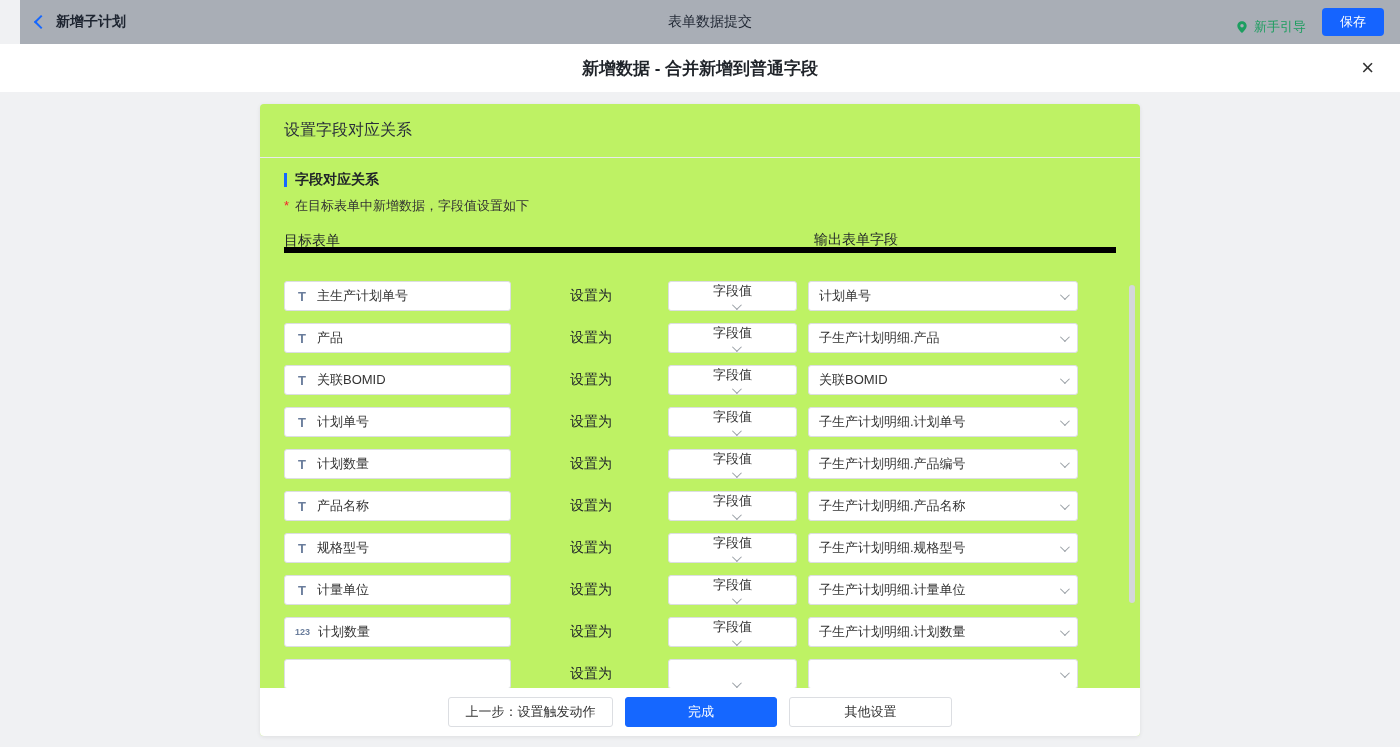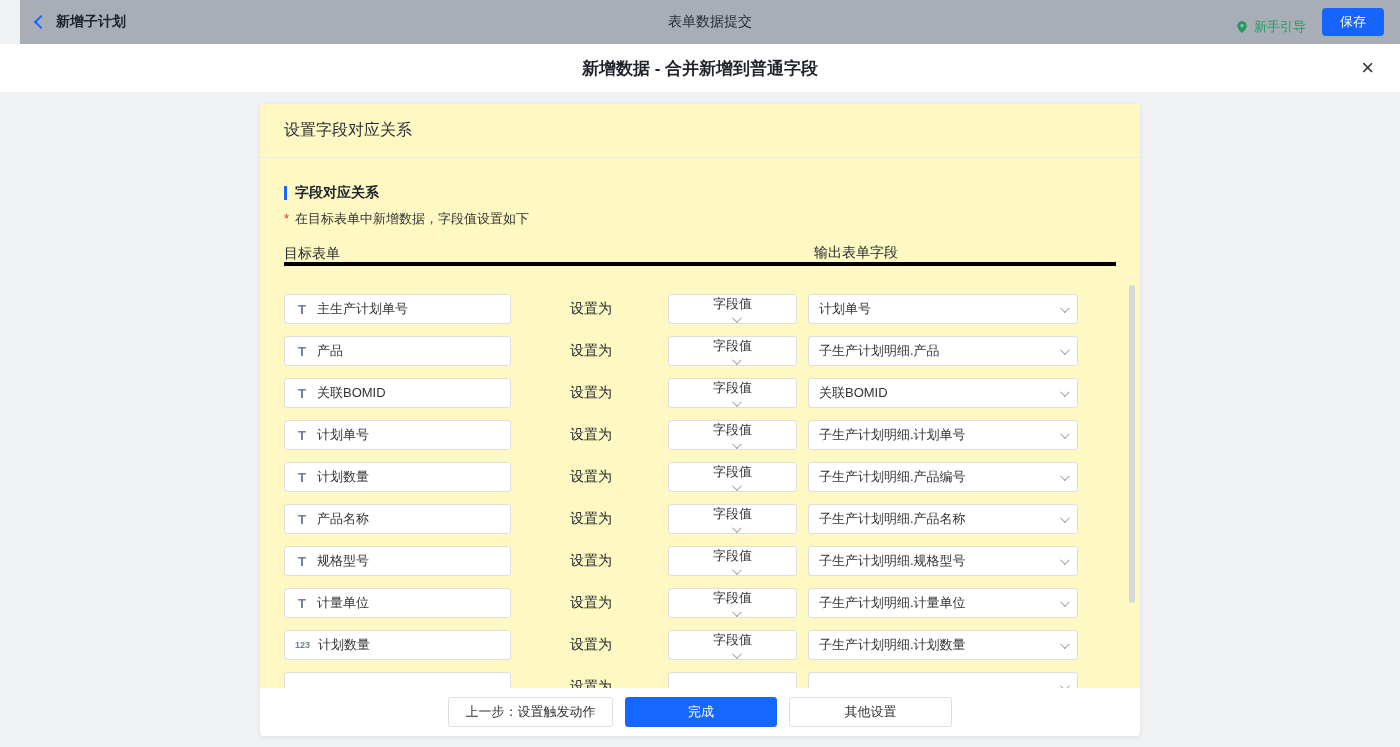--- a/index.html
+++ b/index.html
@@ -23,34 +23,34 @@
 
   
   .dialog-header { height:48px; background:#fff; position:relative;
     display:flex; align-items:center; justify-content:center; }
   .dialog-title { font-size:17px; font-weight:600; color:#1f2329; }
   .close-icon { position:absolute; right:26px; top:50%; transform:translateY(-50%);
     font-size:22px; color:#333; cursor:pointer; line-height:1; }
 
   
   .main { height:655px; display:flex; justify-content:center; }
-  .card { width:880px; margin-top:12px; height:632px; background:#fef9c3;
+  .card { width:880px; margin-top:12px; height:632px; background:#bef264;
     border-radius:4px; box-shadow:0 1px 4px rgba(0,0,0,.08);
     display:flex; flex-direction:column; }
   .card-header { height:54px; border-bottom:1px solid #e8eaed; display:flex;
     align-items:center; padding:0 24px; font-size:16px; color:#2a2f3a; }
 
   .card-body { position:relative; height:530px; padding:0 24px; overflow:hidden; }
-  .section-title { margin-top:26px; display:flex; align-items:center; gap:8px;
+  .section-title { margin-top:13px; display:flex; align-items:center; gap:8px;
     font-size:14px; font-weight:700; color:#1f2329;text-align:center; }
   .accent-bar { width:3px; height:14px; background:#1567ff; display:inline-block; }
   .hint { margin-top:8px; font-size:13px; color:#333; padding-left:11px; position:relative; }
   .req { color:#f5222d; position:absolute; left:0; top:1px; }
   .cols { margin-top:16px; position:relative; height:22px;
-    border-bottom:4px solid #000000; padding-bottom:4px; }
+    border-bottom:6px solid #000000; padding-bottom:4px; }
   .col-left { font-size:14px; color:#1f2329; }
   .col-right { font-size:14px; color:#1f2329; position:absolute; left:530px; top:0; }
 
   .rows { margin-top:22px; }
   .field-row { display:flex; align-items:center; height:42px; }
   .target-box { width:227px; height:30px; border:1px solid #dcdee2; border-radius:3px;
     background:#fff; display:flex; align-items:center; padding:0 10px; gap:8px; cursor:pointer; }
   .field-icon { color:#6a7d9c; font-size:13px; font-weight:600; min-width:14px; text-align:center; }
   .field-icon.num { font-size:9px; letter-spacing:0; }
   .target-label { font-size:13px; color:#333; white-space:nowrap; overflow:hidden; }

